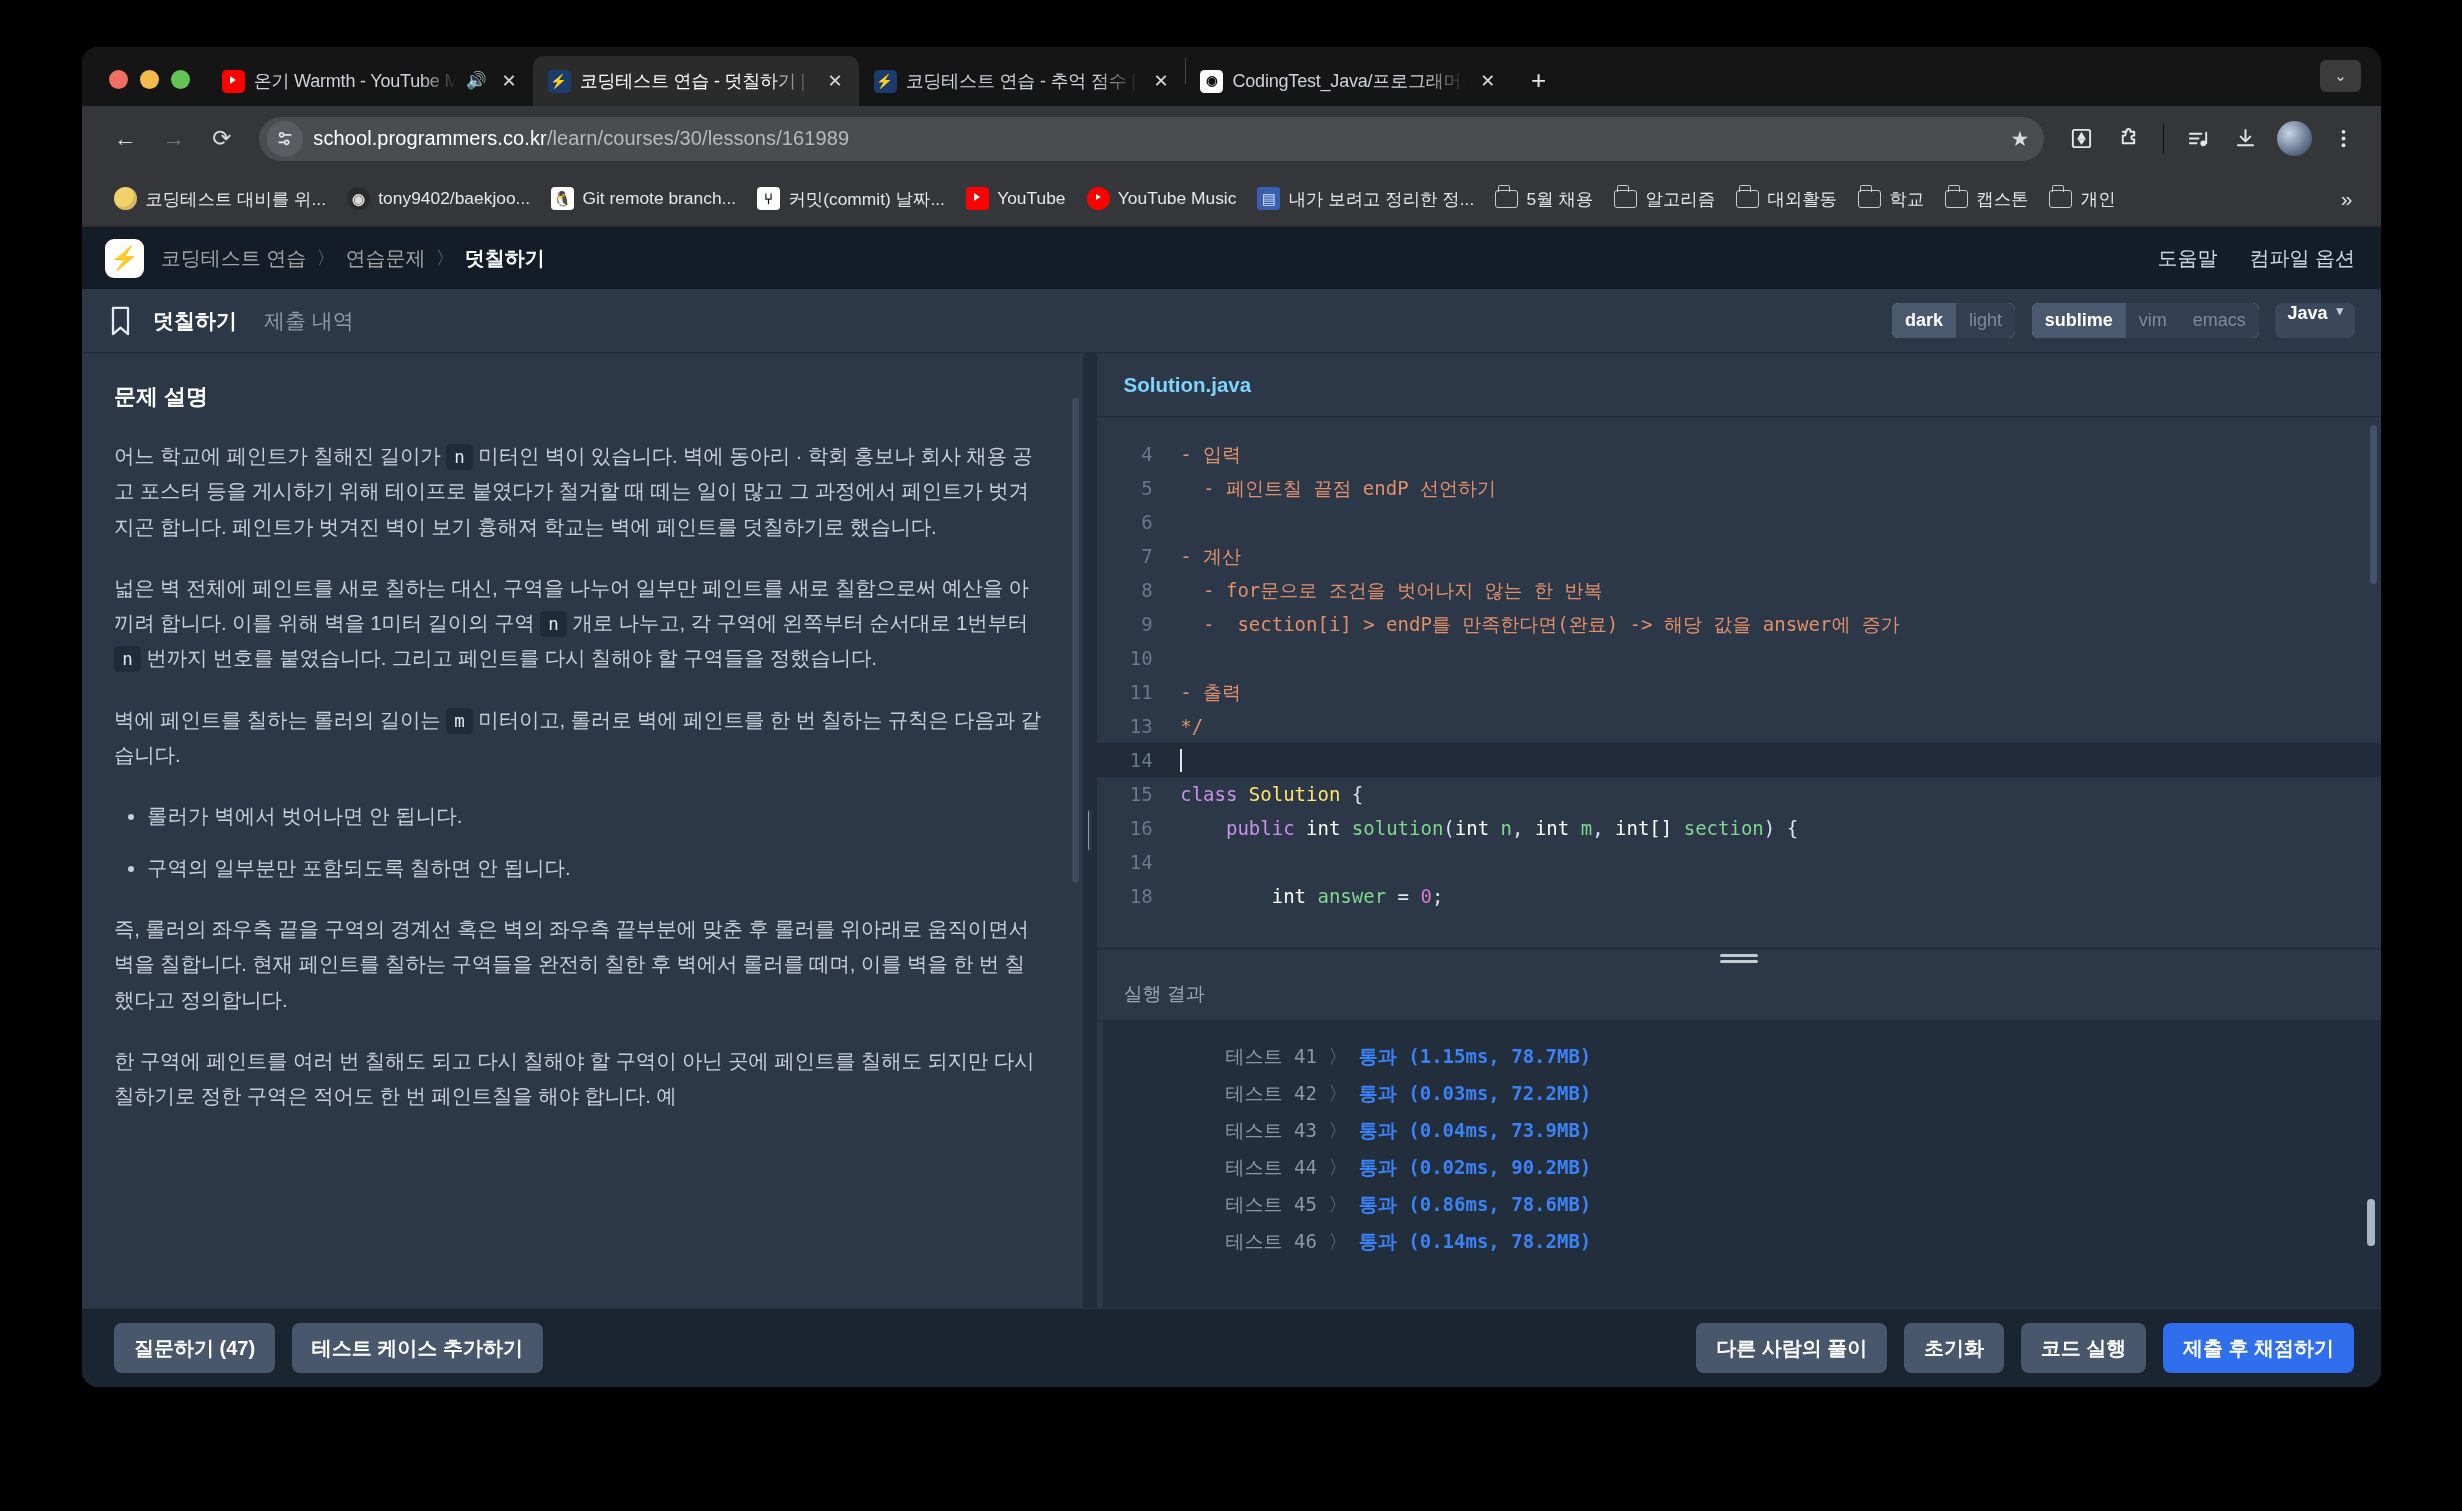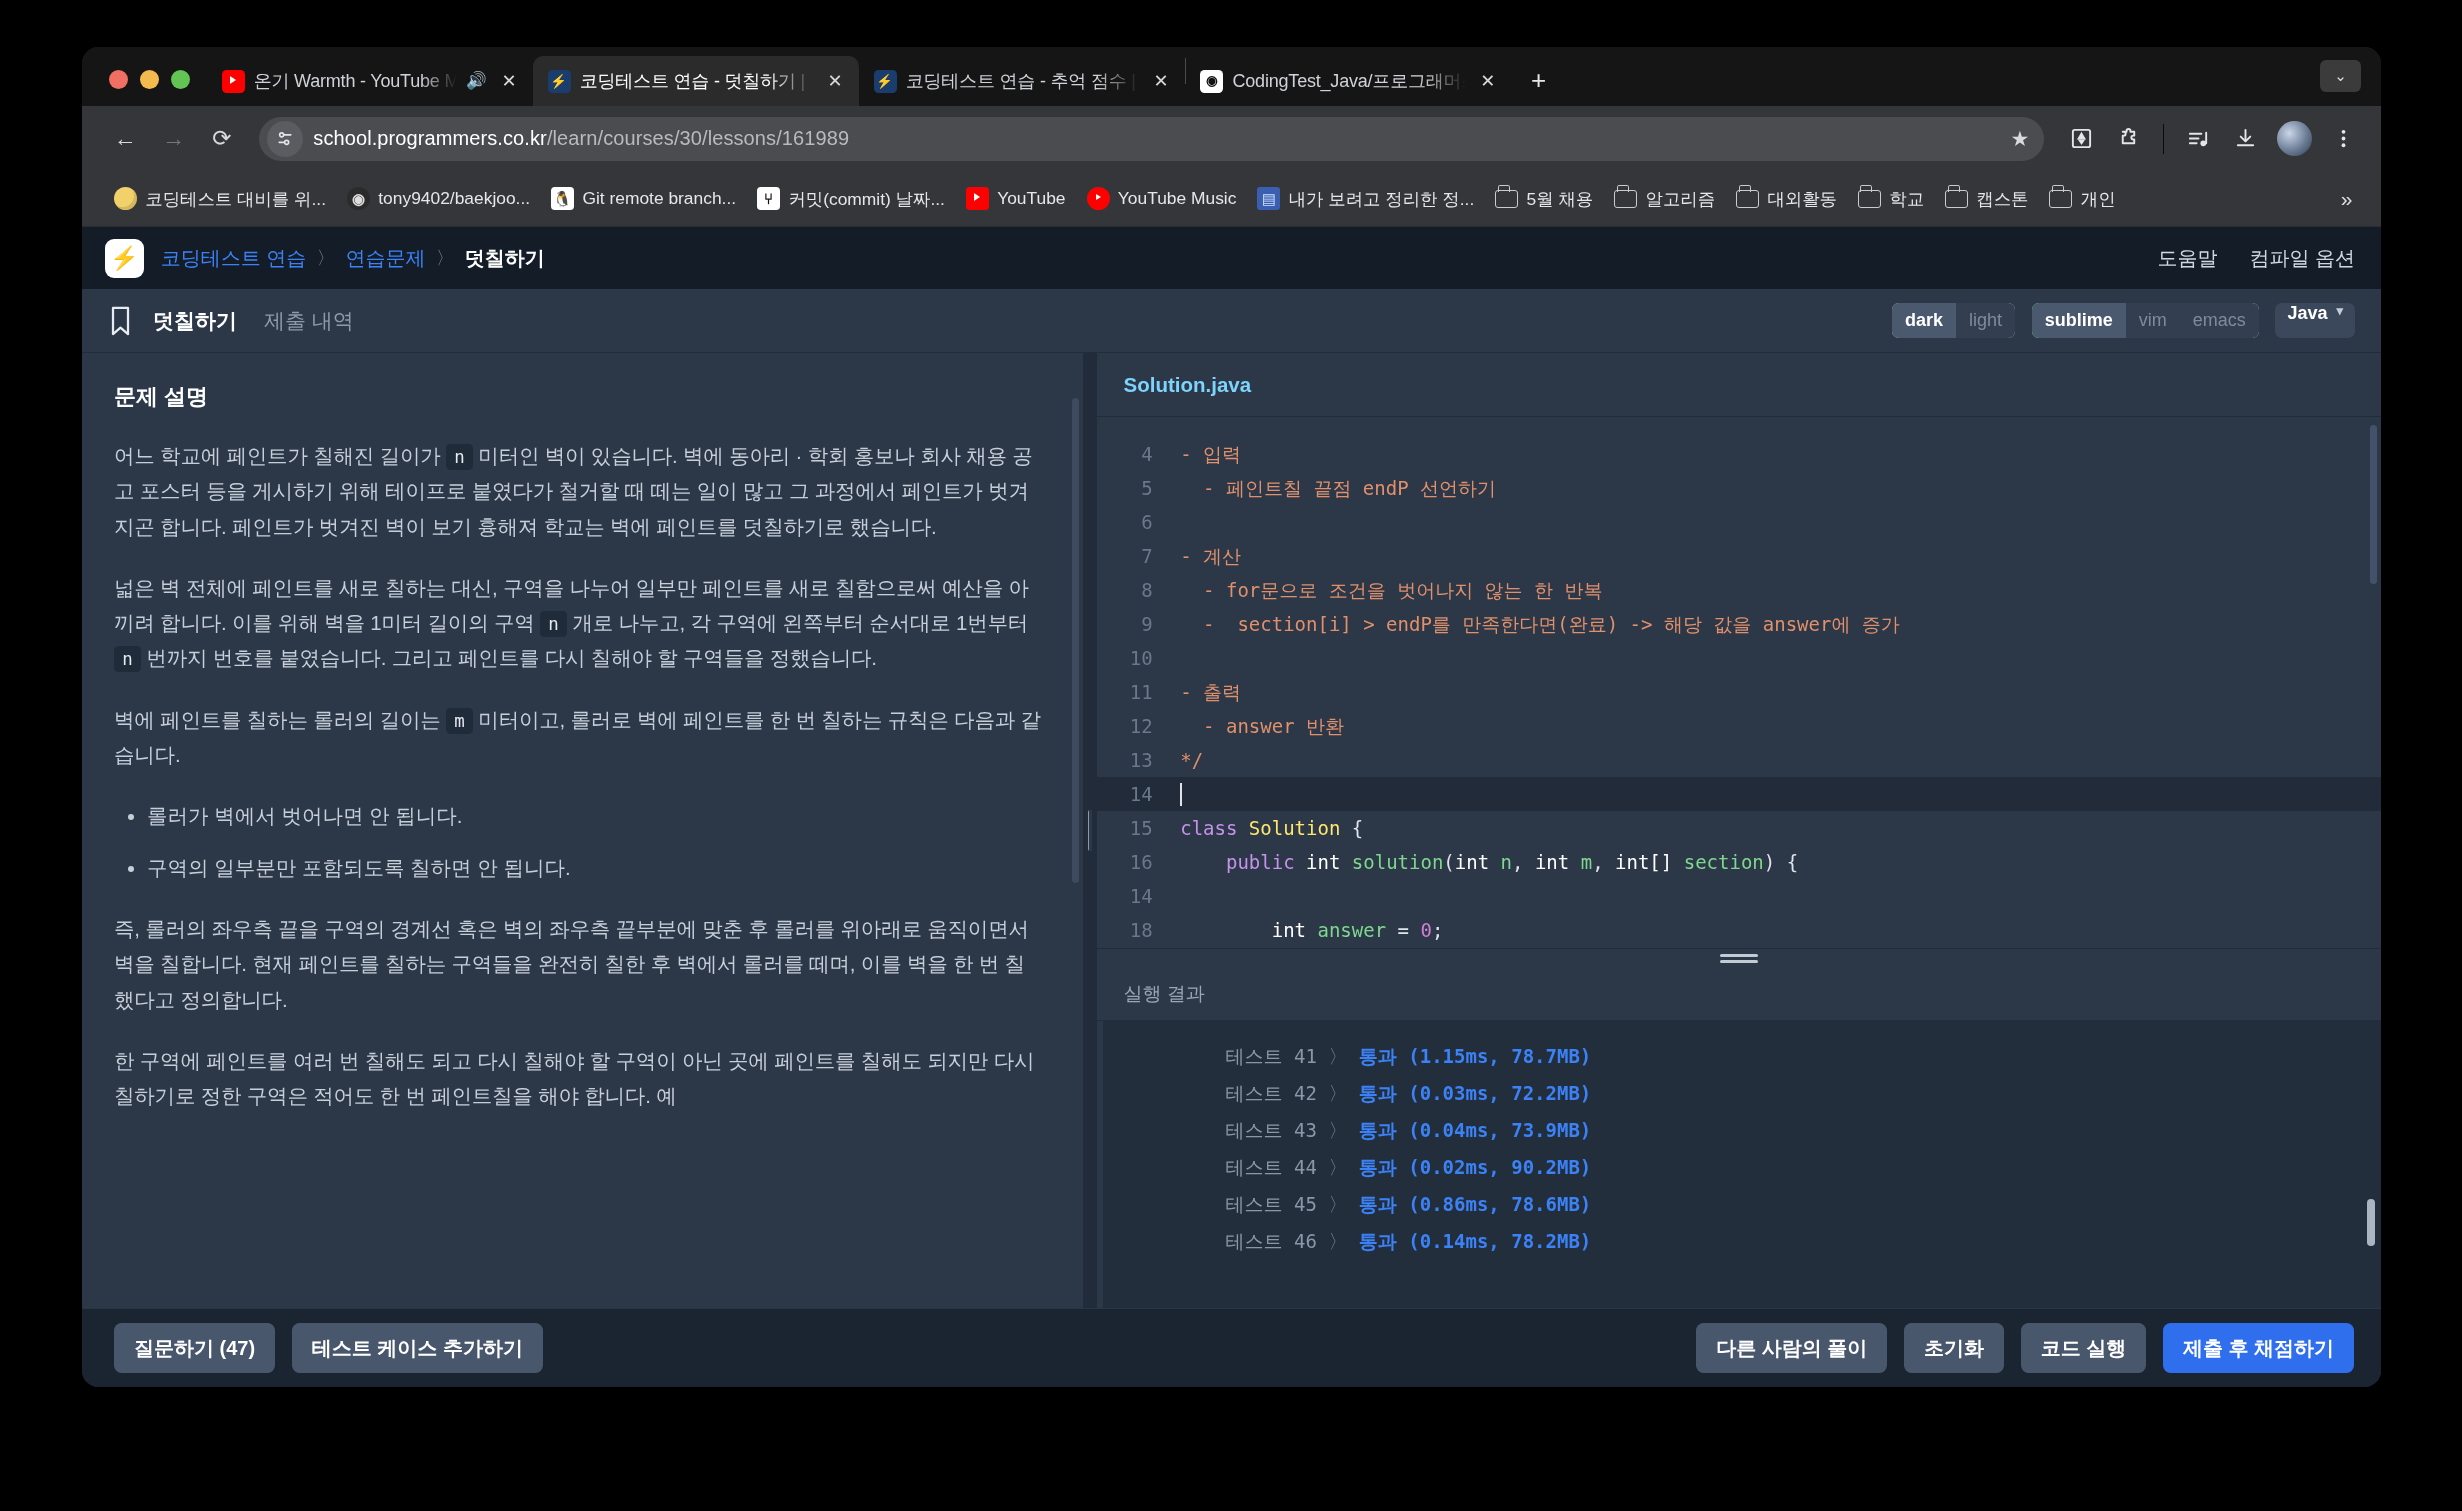--- a/index.html
+++ b/index.html
@@ -237,21 +237,21 @@
     display: flex; align-items: center;
     padding: 0 26px 0 23px;
   }
   .pg-logo {
     width: 39px; height: 39px; border-radius: 9px;
     background: #ffffff;
     display: flex; align-items: center; justify-content: center;
     color: #122d52; font-size: 23px; font-weight: bold;
     margin-right: 16.7px;
   }
-  .crumb { color: #3b82f6; font-size: 20px; }
+  .crumb { color: #a3a3a3; font-size: 20px; }
   .crumb.sep { color: #6e7a88; margin: 0 10.6px; font-size: 18px; }
   .crumb.current { color: #ffffff; font-weight: bold; }
   .pg-header-right { margin-left: auto; display: flex; align-items: center; gap: 32px; justify-content: center;}
   .pg-header-right span { color: #cfd8e2; font-size: 20px; }
 
   .pg-tabbar {
     height: 64px;
     background: #2c3748;
     display: flex; align-items: center;
     padding: 0 26px 0 23px;
@@ -695,21 +695,20 @@
 
           <div class="editor">
             <div class="code-line"><span class="ln">4</span><span class="ctext cm">- 입력</span></div>
             <div class="code-line"><span class="ln">5</span><span class="ctext cm">  - 페인트칠 끝점 endP 선언하기</span></div>
             <div class="code-line"><span class="ln">6</span><span class="ctext cm"></span></div>
             <div class="code-line"><span class="ln">7</span><span class="ctext cm">- 계산</span></div>
             <div class="code-line"><span class="ln">8</span><span class="ctext cm">  - for문으로 조건을 벗어나지 않는 한 반복</span></div>
             <div class="code-line"><span class="ln">9</span><span class="ctext cm">  -  section[i] &gt; endP를 만족한다면(완료) -&gt; 해당 값을 answer에 증가</span></div>
             <div class="code-line"><span class="ln">10</span><span class="ctext cm"></span></div>
             <div class="code-line"><span class="ln">11</span><span class="ctext cm">- 출력</span></div>
-            <div class="code-line"><span class="ln">12</span><span class="ctext cm">  - answer 반환</span></div>
             <div class="code-line"><span class="ln">13</span><span class="ctext cm">*/</span></div>
             <div class="code-line cursor-line"><span class="ln">14</span><span class="ctext pl"><span class="caret-bar"></span></span></div>
             <div class="code-line"><span class="ln">15</span><span class="ctext"><span class="kw">class </span><span class="cls">Solution</span><span class="pl"> {</span></span></div>
             <div class="code-line"><span class="ln">16</span><span class="ctext"><span class="pl">    </span><span class="kw">public</span><span class="pl"> </span><span class="ty">int</span><span class="pl"> </span><span class="fn">solution</span><span class="pl">(</span><span class="ty">int</span><span class="pl"> </span><span class="fn">n</span><span class="pl">, </span><span class="ty">int</span><span class="pl"> </span><span class="fn">m</span><span class="pl">, </span><span class="ty">int[]</span><span class="pl"> </span><span class="fn">section</span><span class="pl">) {</span></span></div>
             <div class="code-line"><span class="ln">14</span><span class="ctext pl"></span></div>
             <div class="code-line"><span class="ln">18</span><span class="ctext"><span class="pl">        </span><span class="ty">int</span><span class="pl"> </span><span class="fn">answer</span><span class="pl"> = </span><span class="nm">0</span><span class="pl">;</span></span></div>
             <div class="ed-scroll"></div>
           </div>
 
           <div class="result-splitter">

